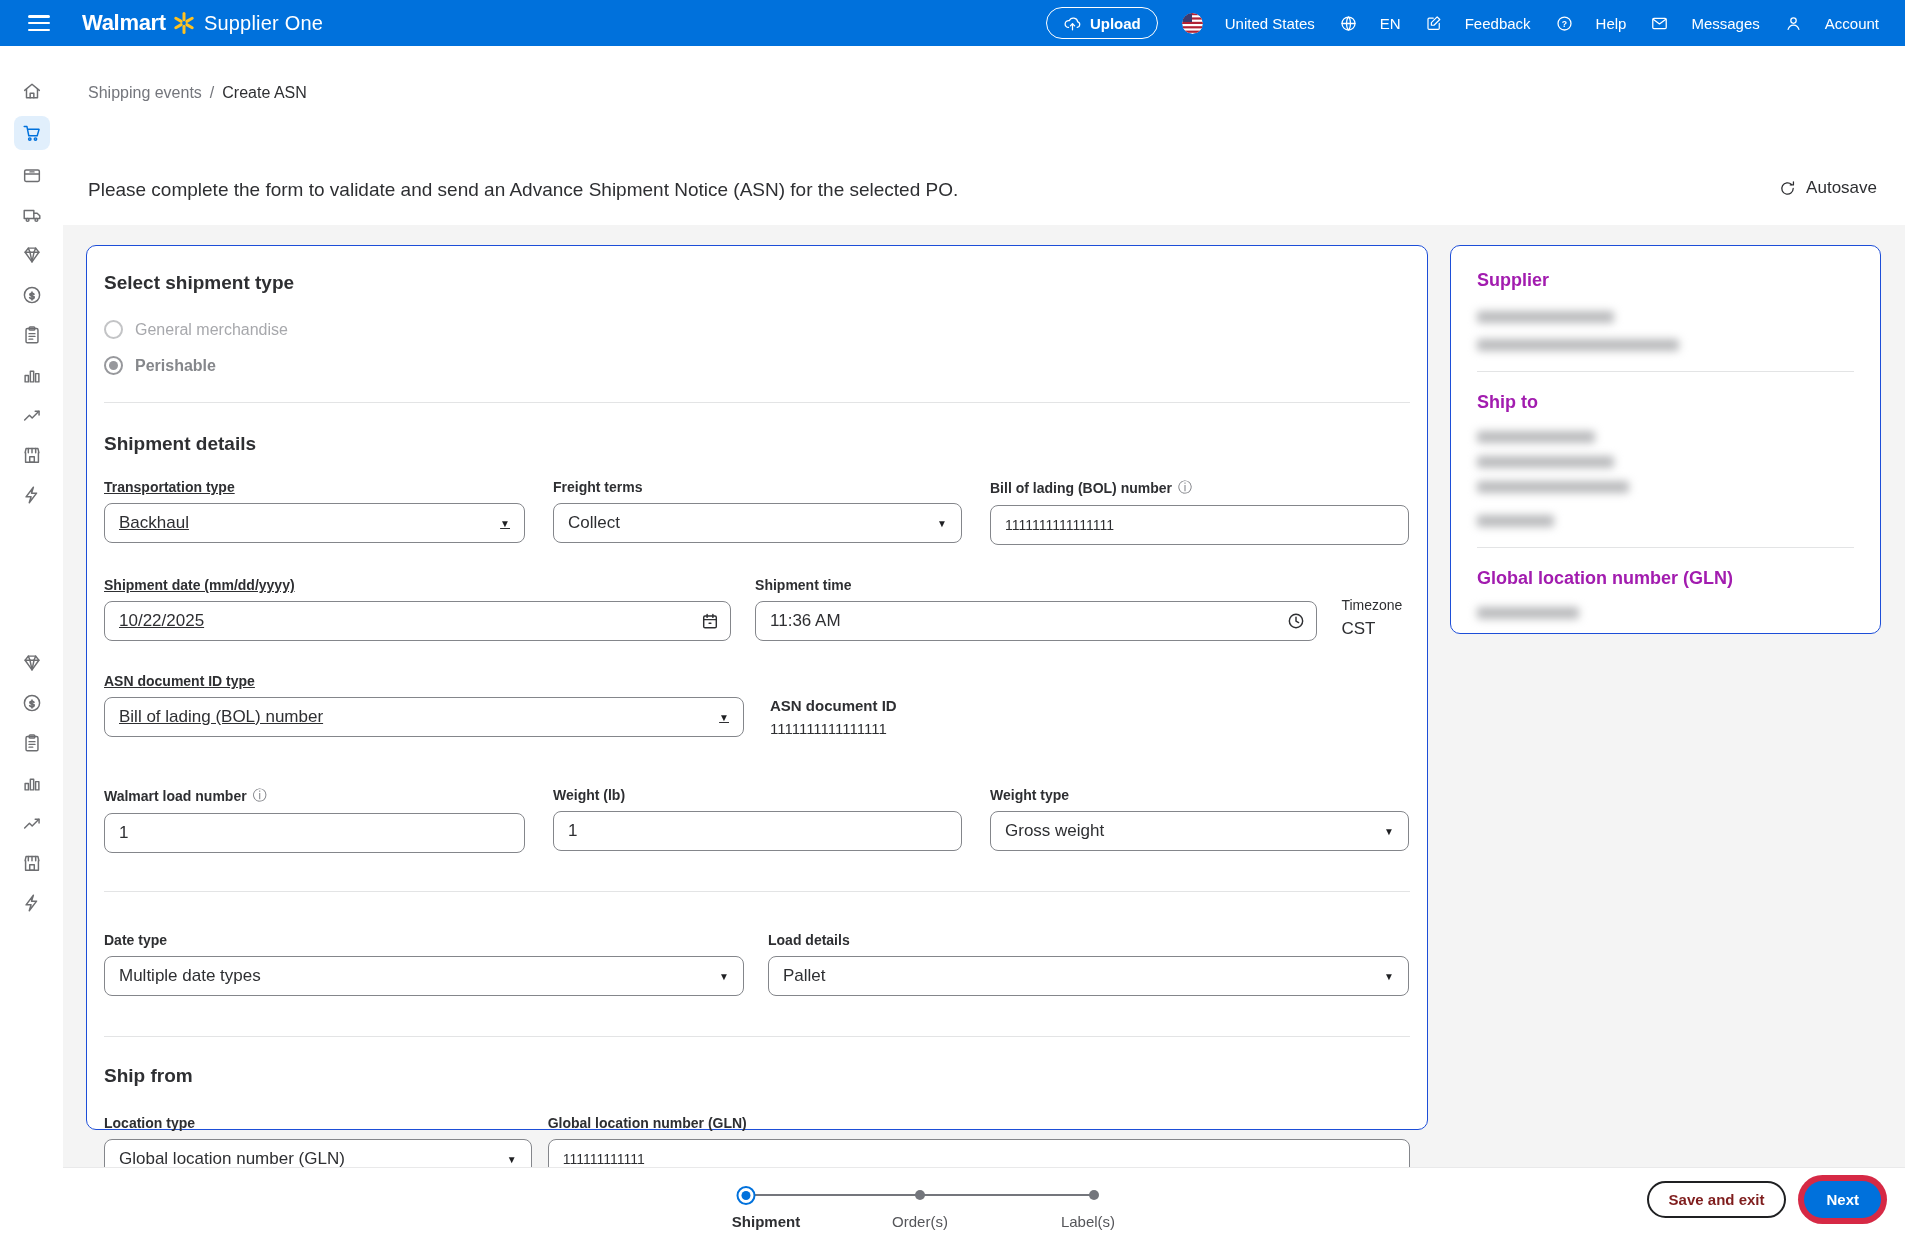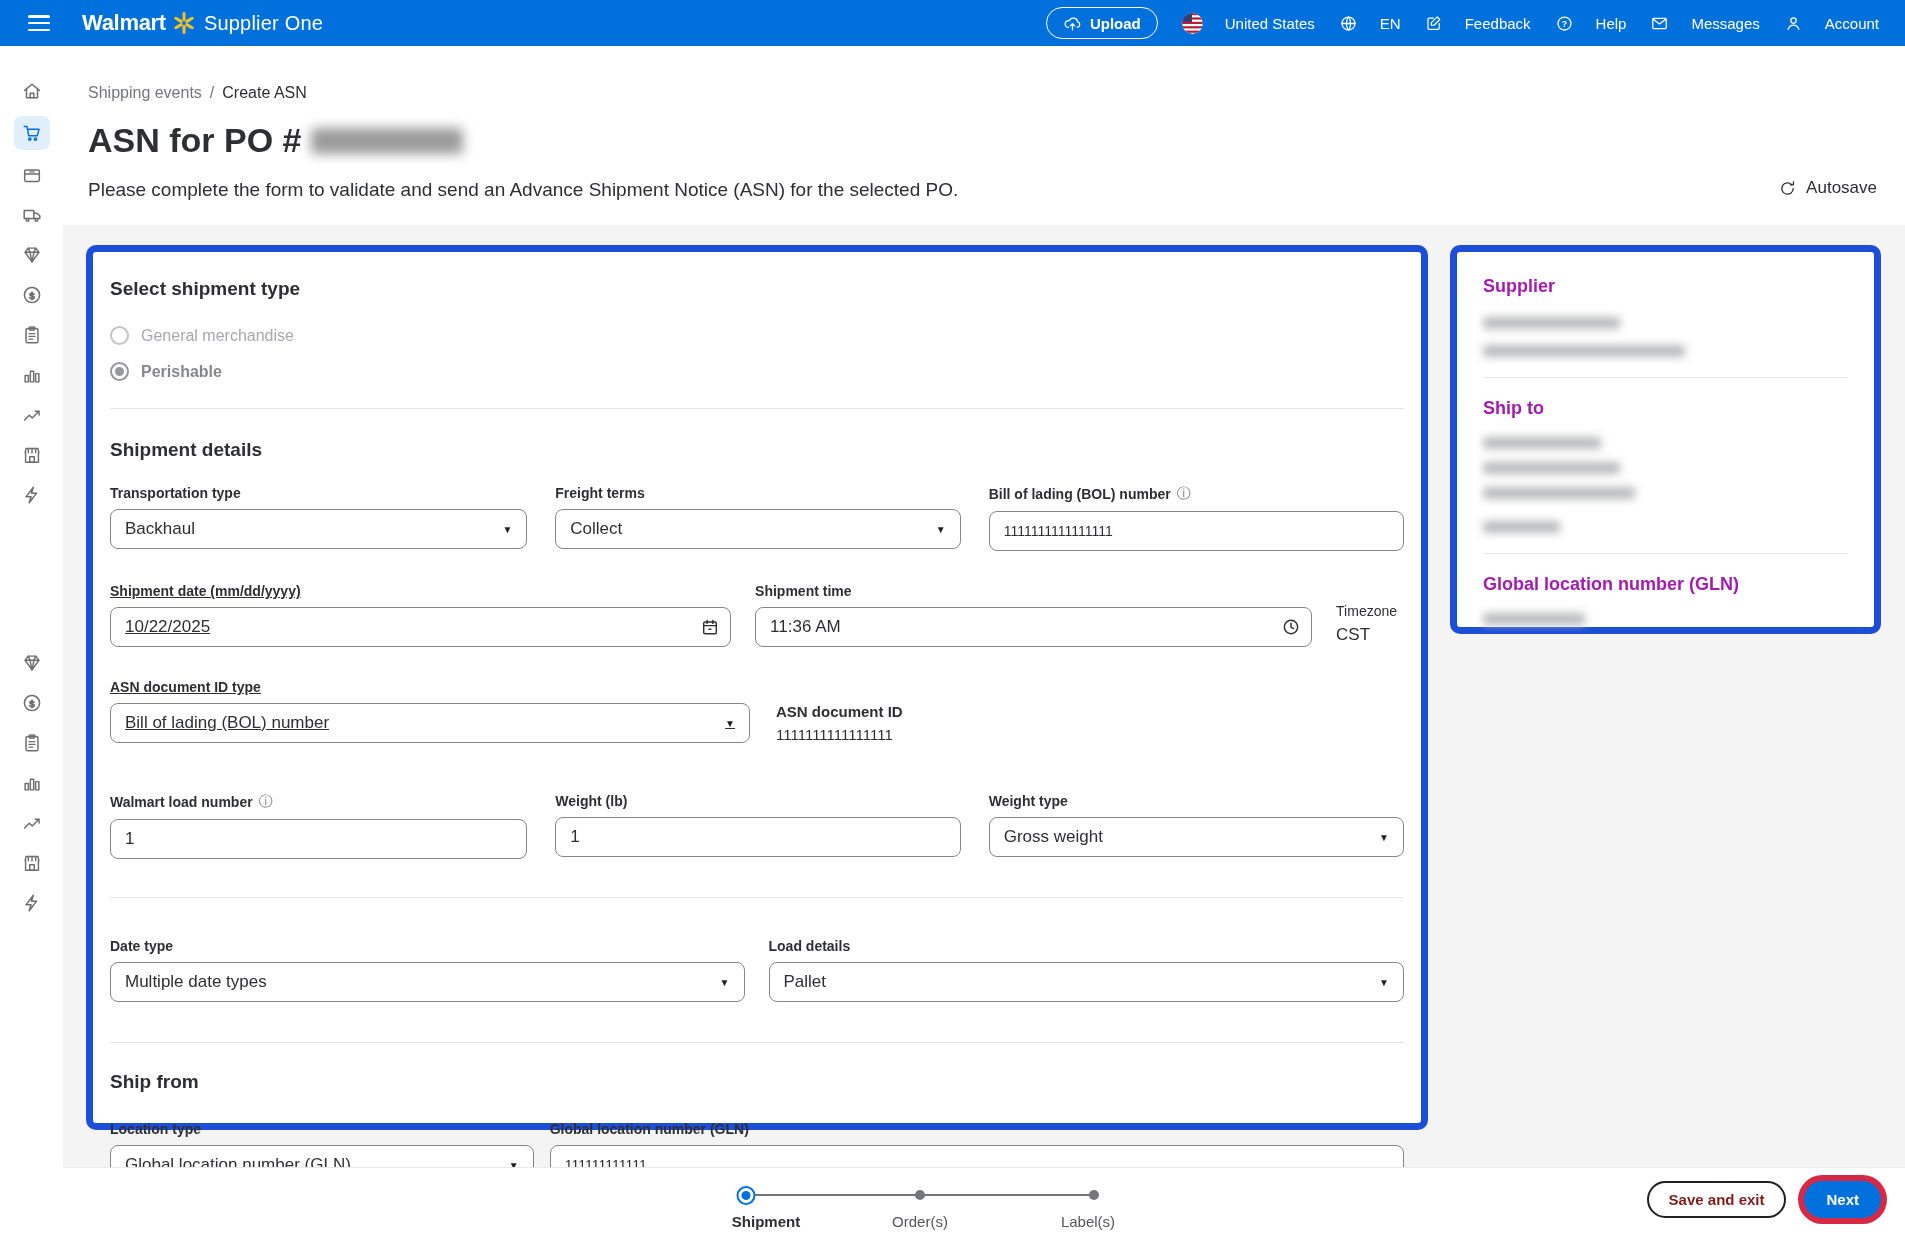--- a/index.html
+++ b/index.html
@@ -41,21 +41,21 @@
   .page-title { position:absolute; left:25px; top:75px; font-size:34px; font-weight:bold;
     display:flex; align-items:center; color:#2e2f32; }
   .title-redacted { display:inline-block; width:152px; height:26px; background:#9b9b9b;
     border-radius:4px; margin-left:10px; filter:blur(6px); }
   .page-subtitle { position:absolute; left:25px; top:133px; font-size:19px; color:#2e2f32; }
   .autosave { position:absolute; right:28px; top:132px; display:flex; align-items:center; gap:9px;
     font-size:17px; color:#2e2f32; cursor:pointer; }
 
   
   .content { position:absolute; left:63px; top:225px; width:1842px; height:942px; background:#f4f4f4; }
-  .card { background:#fff; border:7px solid #1d4ed8; border-radius:10px; position:absolute; }
+  .card { background:#fff; border:1px solid #1d4ed8; border-radius:10px; position:absolute; }
   .main-card { left:23px; top:20px; width:1342px; height:885px; padding:26px 17px 0 17px; }
   .side-card { left:1387px; top:20px; width:431px; height:389px; padding:24px 26px; }
 
   .section-h { font-size:19px; font-weight:bold; color:#2e2f32; }
   .divider { height:1px; background:#e3e4e5; width:100%; }
 
   .radio-row { display:flex; align-items:center; gap:12px; }
   .radio-circle { width:19px; height:19px; border-radius:50%; border:2px solid #c3c4c6; background:#fff;
     display:flex; align-items:center; justify-content:center; flex:none; }
   .radio-circle.checked { border-color:#97989c; }
@@ -342,24 +342,20 @@
     </svg>
   </div>
 </div>
 
 <div class="page-header">
   <div class="breadcrumb">
     <span class="crumb-link">Shipping events</span>
     <span>/</span>
     <span class="crumb-current">Create ASN</span>
   </div>
-  <div class="page-title">
-    <span>ASN for PO #</span>
-    <span class="title-redacted"></span>
-  </div>
   <div class="page-subtitle">Please complete the form to validate and send an Advance Shipment Notice (ASN) for the selected PO.</div>
   <div class="autosave">
     <svg class="ic ic-d" width="19" height="19" viewBox="0 0 24 24">
       <path d="M19.2 12a7.2 7.2 0 1 1-2.1-5.1"></path>
         <path d="M19.5 3.5v4h-4"></path>
     </svg>
     <span>Autosave</span>
   </div>
 </div>
 
@@ -375,21 +371,21 @@
     <div class="radio-row" style="margin-top:17px;">
       <span class="radio-circle checked"></span>
       <span class="radio-label checked">Perishable</span>
     </div>
 
     <div class="divider" style="margin-top:27px;"></div>
 
     <div class="section-h" style="margin-top:30px;">Shipment details</div>
 
     <div class="form-row" style="margin-top:24px; gap:28px;">
-      <div style="width:421px;">
+      <div style="width:421px;text-decoration:underline;">
         <div class="field-label">Transportation type</div>
         <div class="select-box">
           <span>Backhaul</span>
           <span class="caret">▼</span>
         </div>
       </div>
       <div style="width:409px;">
         <div class="field-label">Freight terms</div>
         <div class="select-box">
           <span>Collect</span>

